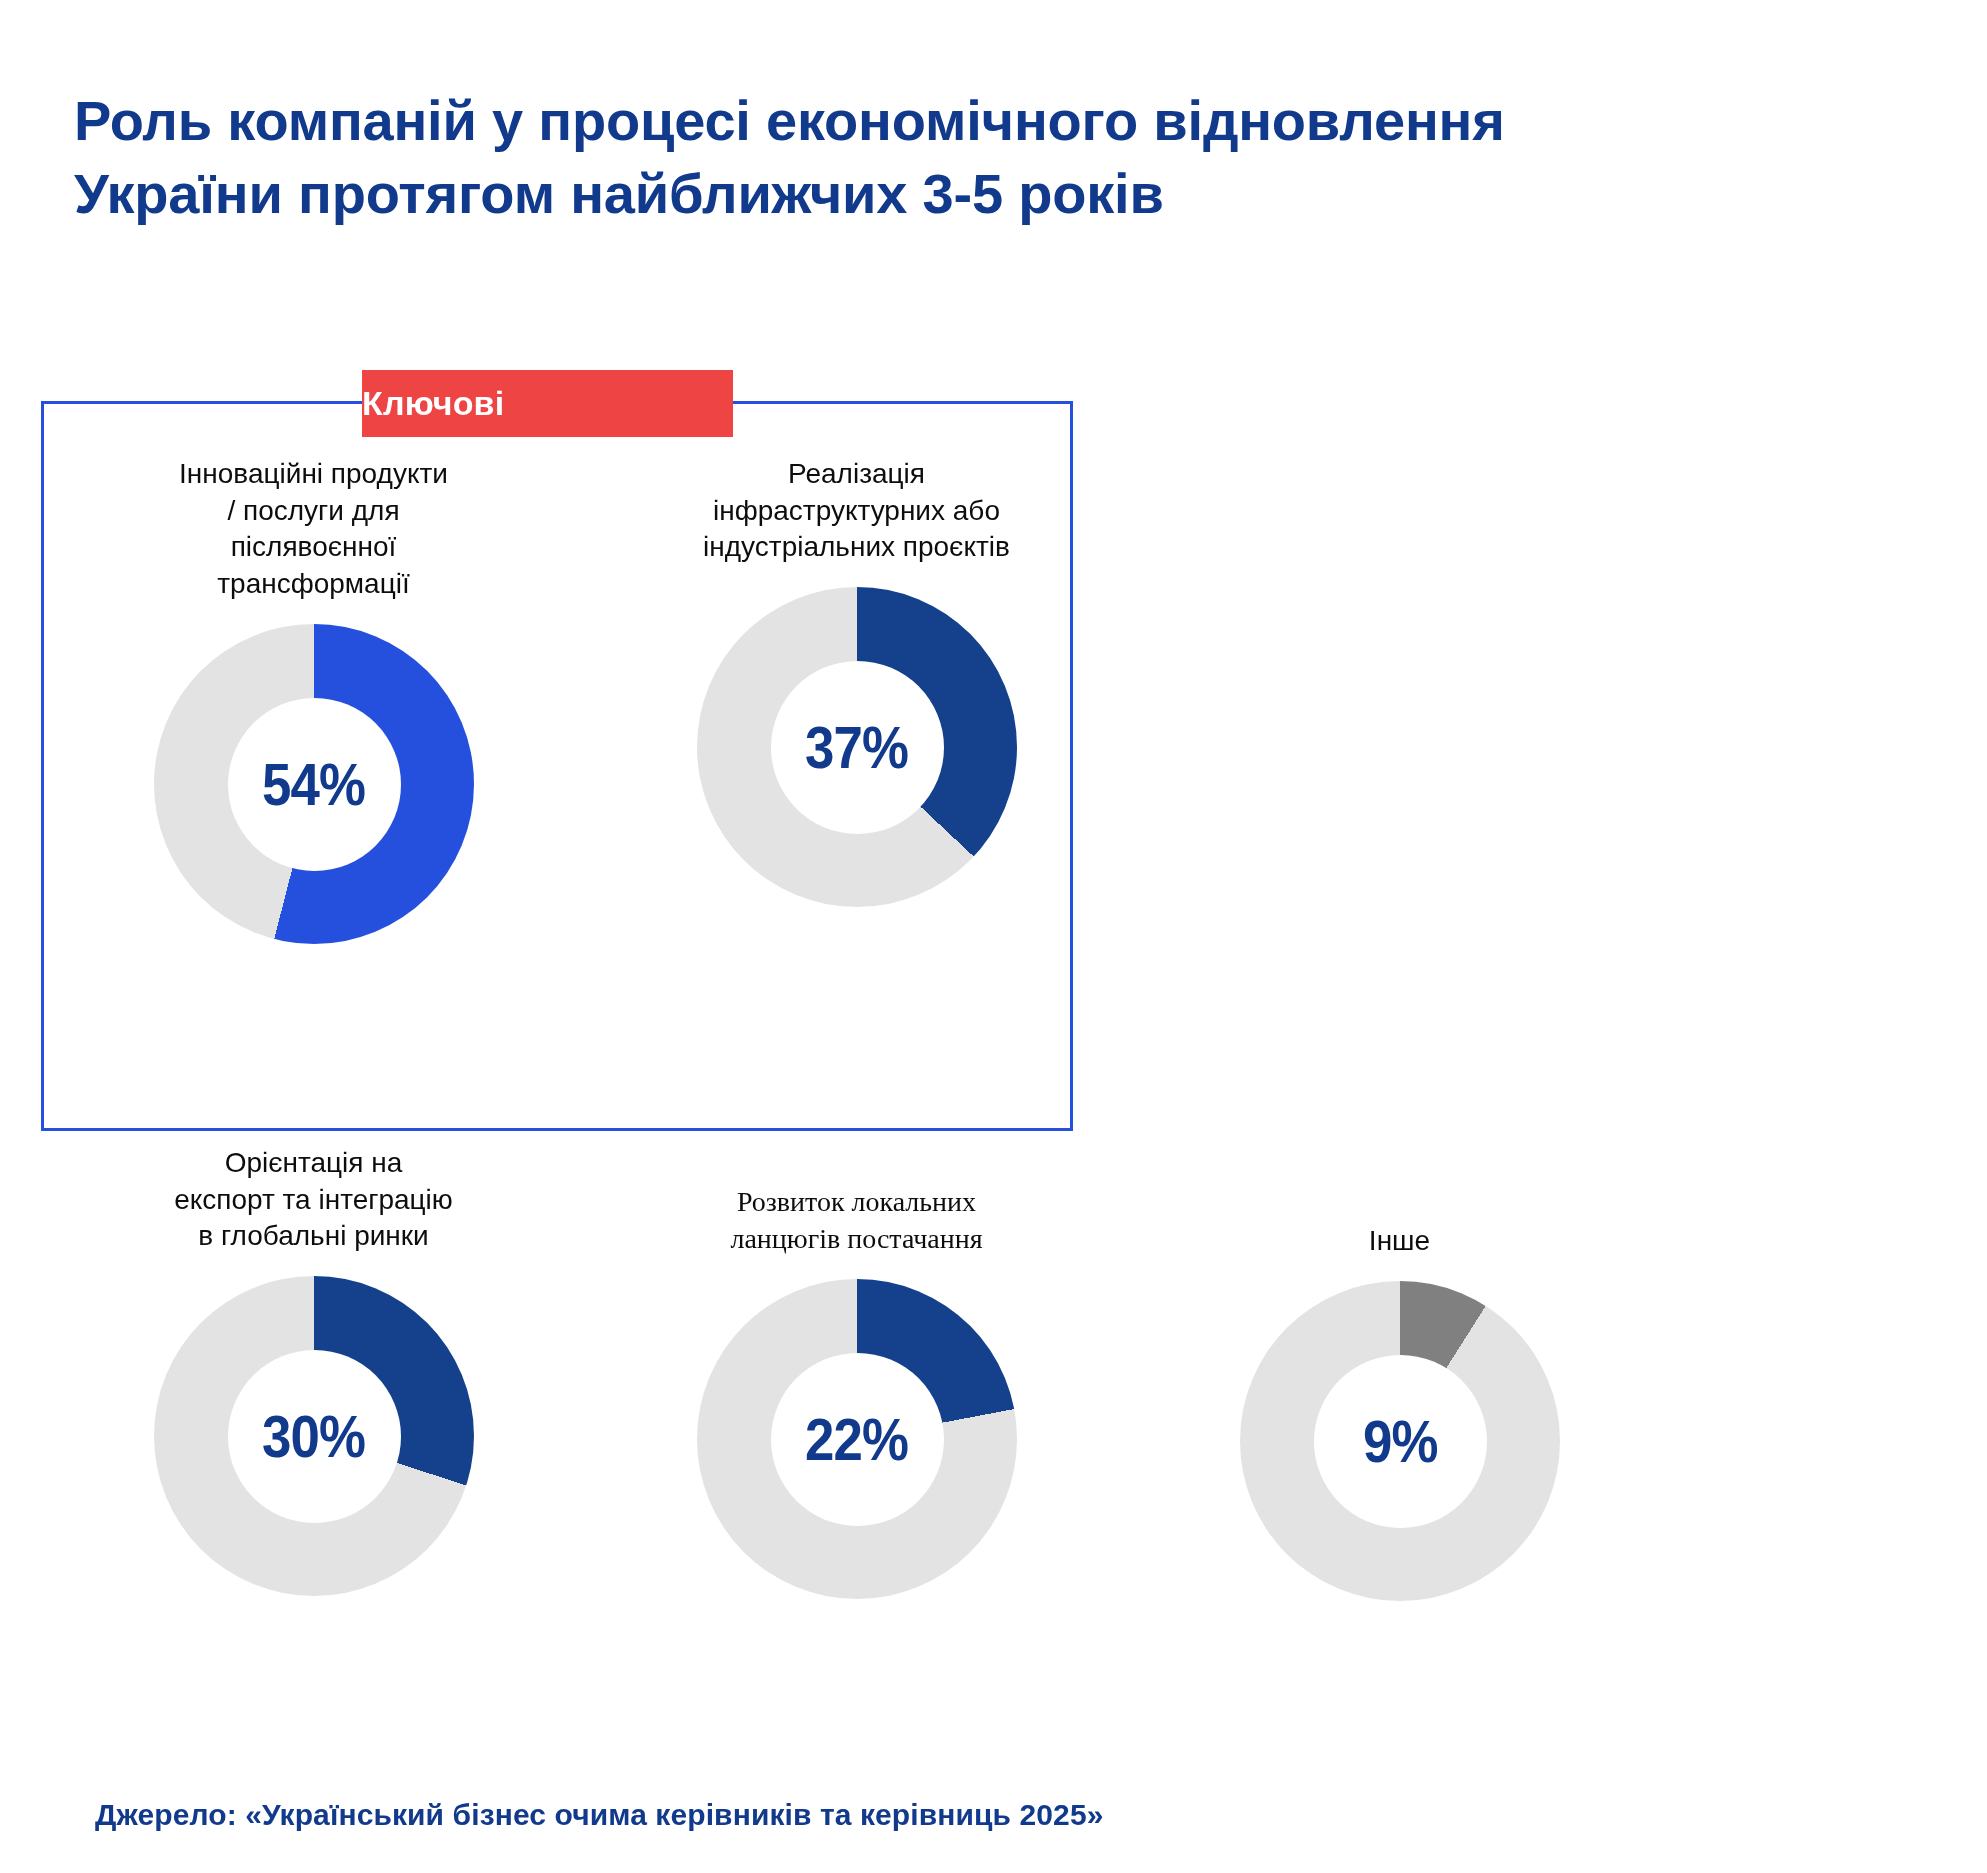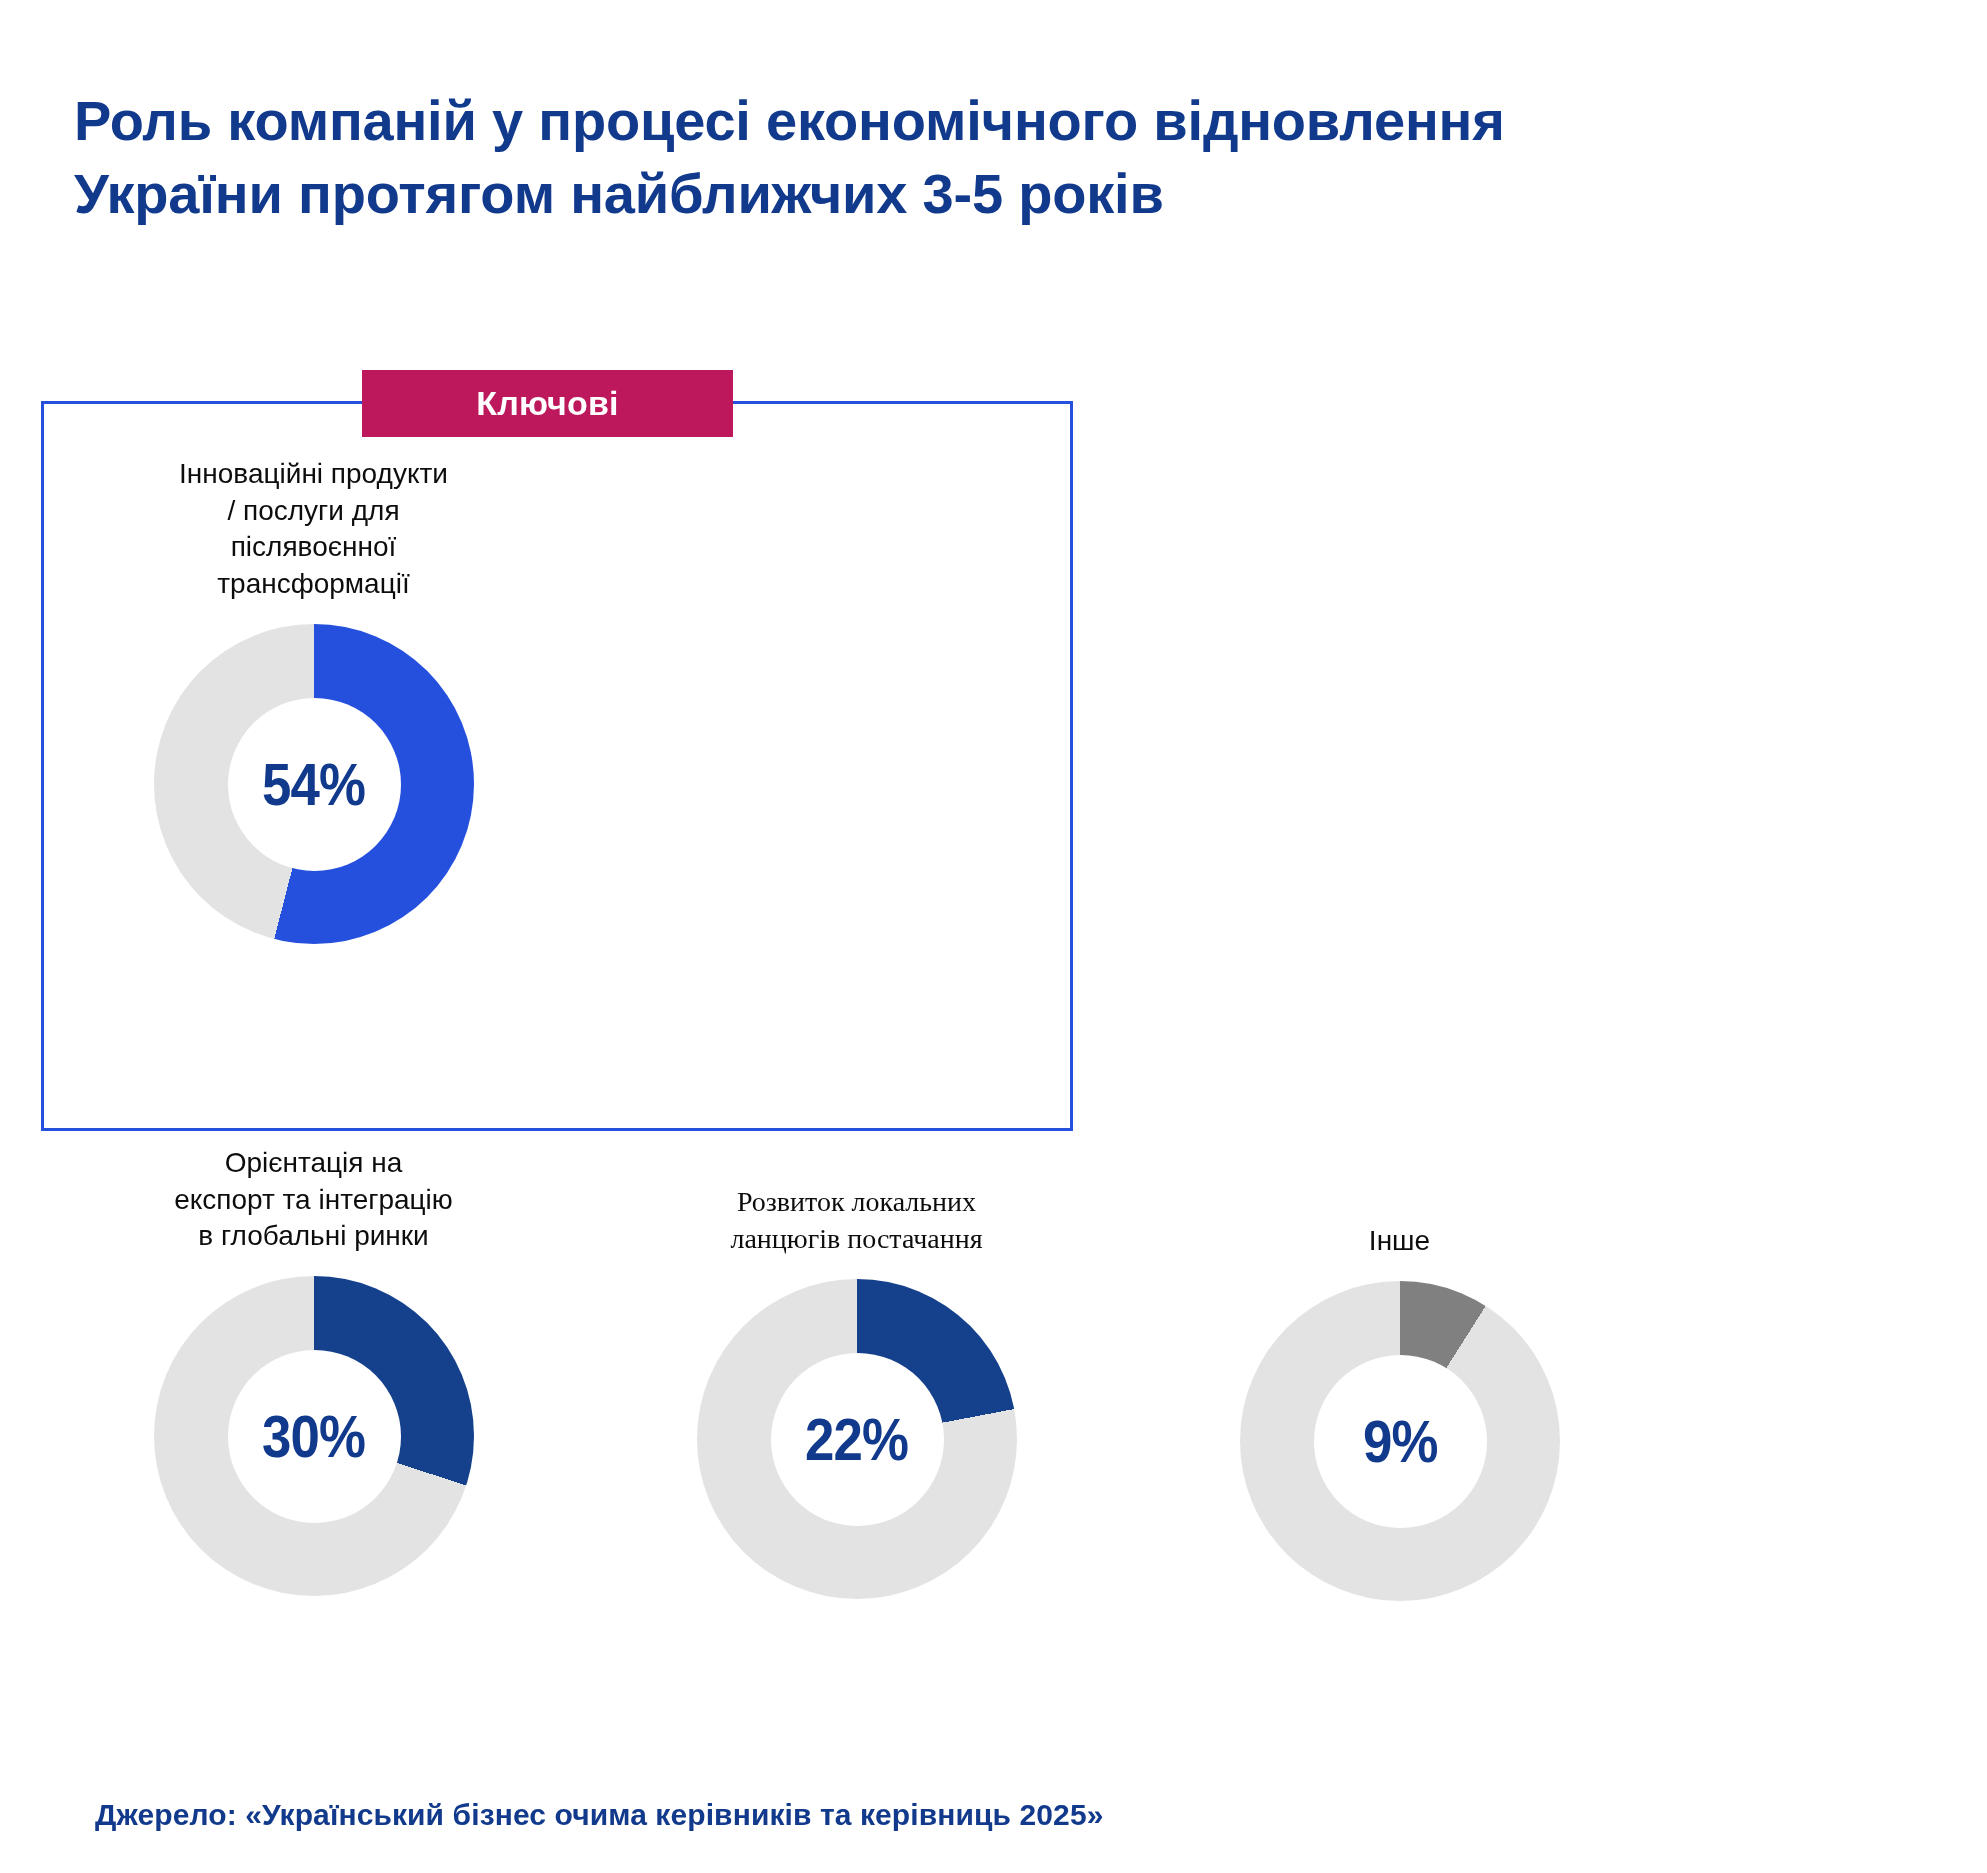--- a/index.html
+++ b/index.html
@@ -44,27 +44,26 @@
     border: 3.9px solid #2550de;
     background: transparent;
   }
 
   .key-badge {
     position: absolute;
     left: 362px;
     top: 370px;
     width: 371px;
     height: 67px;
-    background: #be185d;
+    background: #ef4444;
     color: #ffffff;
     font-size: 34px;
     font-weight: 700;
     display: flex;
     align-items: center;
-    justify-content: center;
     letter-spacing: 0.2px;
   }
 
   
   .grid {
     position: absolute;
     left: 0;
     top: 456px;
     width: 1987px;
   }
@@ -175,20 +174,32 @@
         <div class="spacer-top-1"></div>
         <div class="donut-wrap">
           <div class="donut" style="background: conic-gradient(rgb(37, 80, 222) 0deg, rgb(37, 80, 222) 194.4deg, rgb(227, 227, 227) 194.4deg, rgb(227, 227, 227) 360deg);"></div>
           <div class="donut-hole">
             <span class="donut-value">54%</span>
           </div>
         </div>
       </div>
 
 
+      <div class="cell cell-3">
+        <div class="cell-label compact" style="padding-top: 0px;">Реалізація
+інфраструктурних або
+індустріальних проєктів</div>
+        <div class="spacer-top-1"></div>
+        <div class="donut-wrap">
+          <div class="donut" style="background: conic-gradient(rgb(20, 64, 140) 0deg, rgb(20, 64, 140) 133.2deg, rgb(227, 227, 227) 133.2deg, rgb(227, 227, 227) 360deg);"></div>
+          <div class="donut-hole">
+            <span class="donut-value">37%</span>
+          </div>
+        </div>
+      </div>
 
     </div>
 
     <div class="row row-bottom">
 
       <div class="cell cell-1">
         <div class="cell-label compact">Орієнтація на
 експорт та інтеграцію
 в глобальні ринки</div>
         <div class="spacer-top-2"></div>

